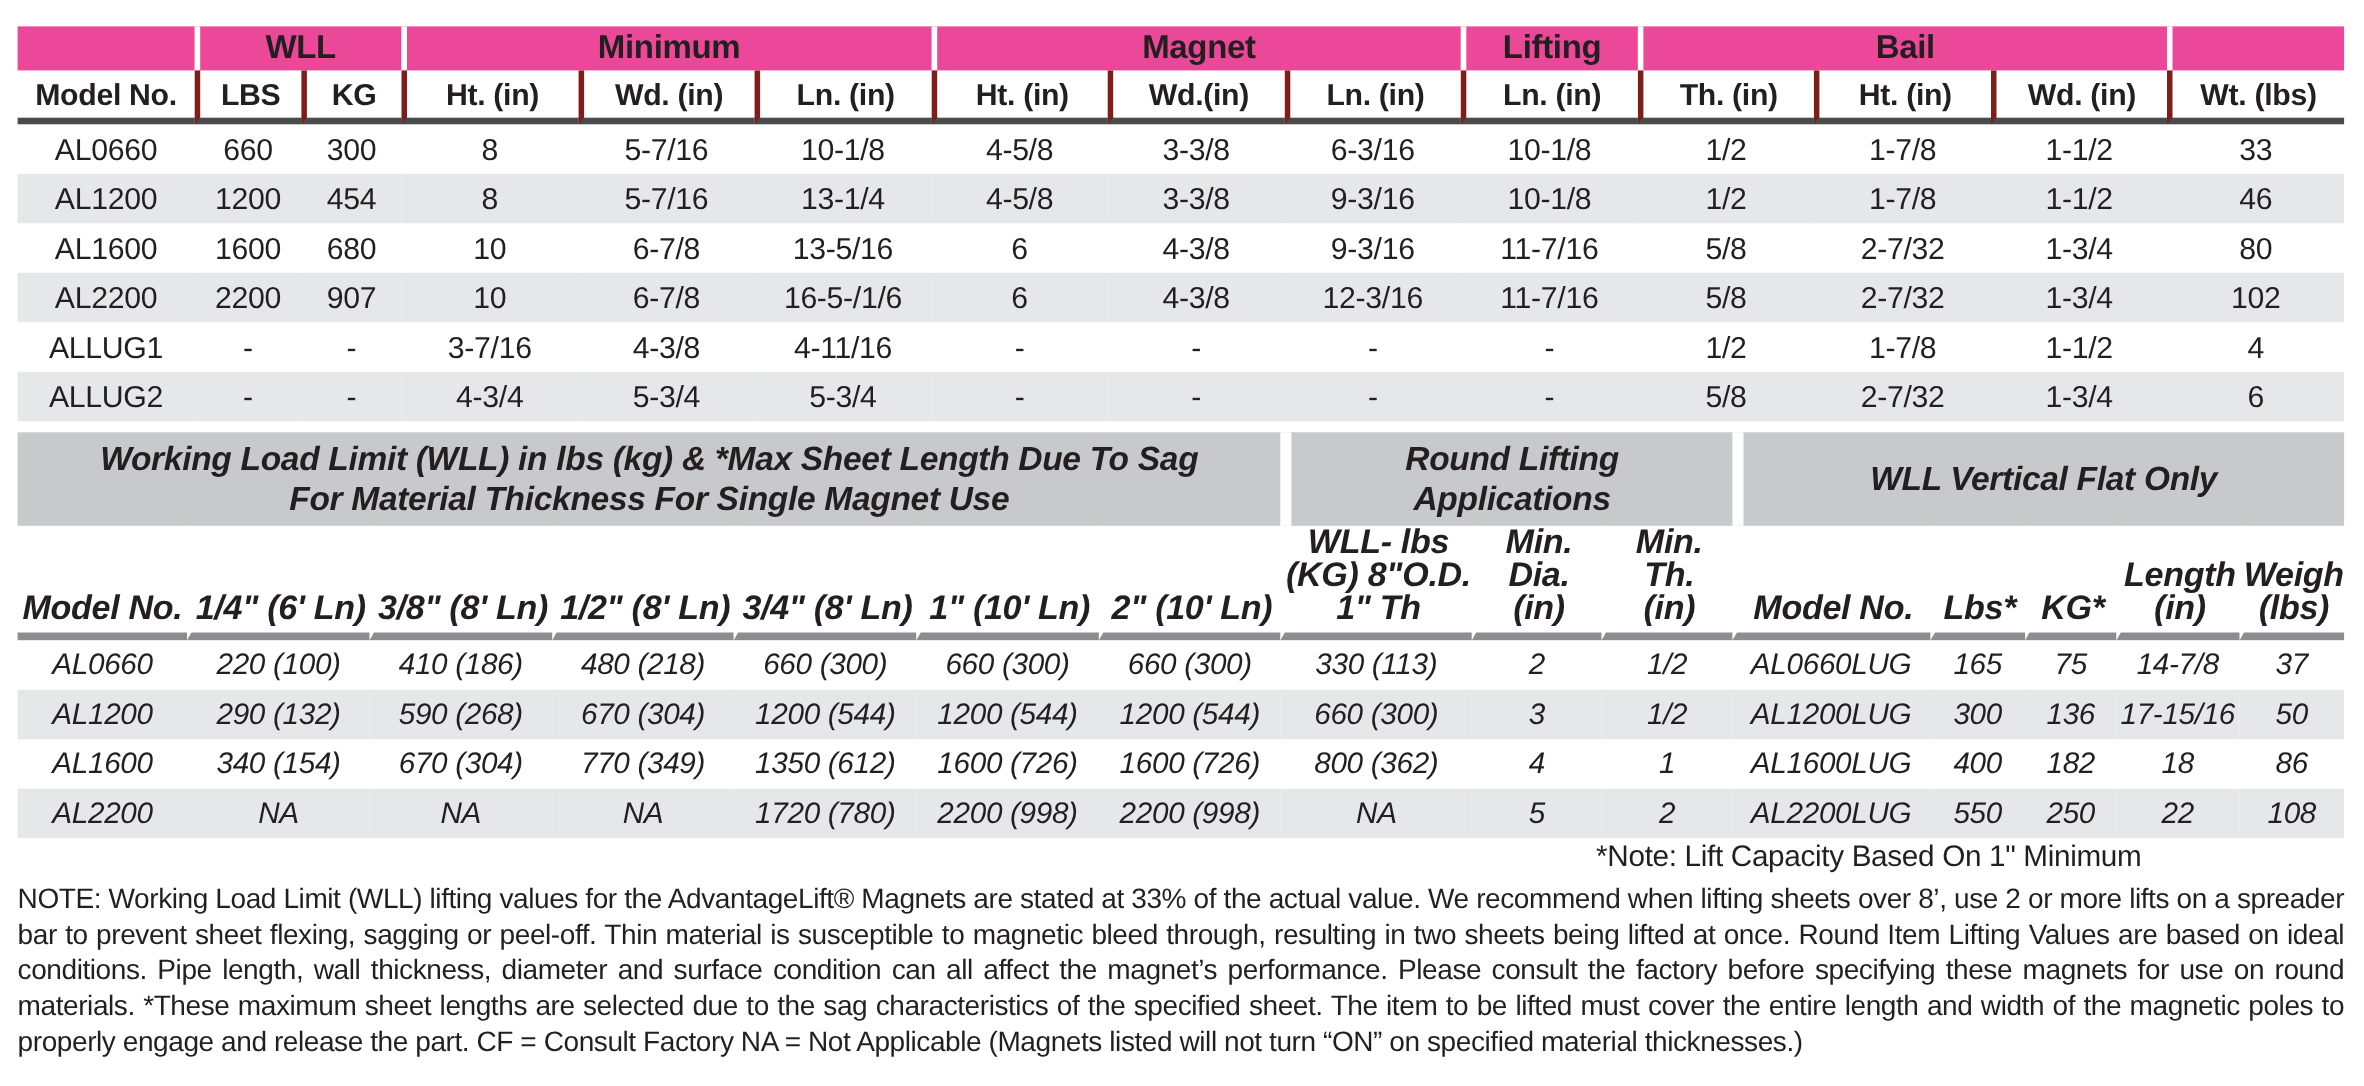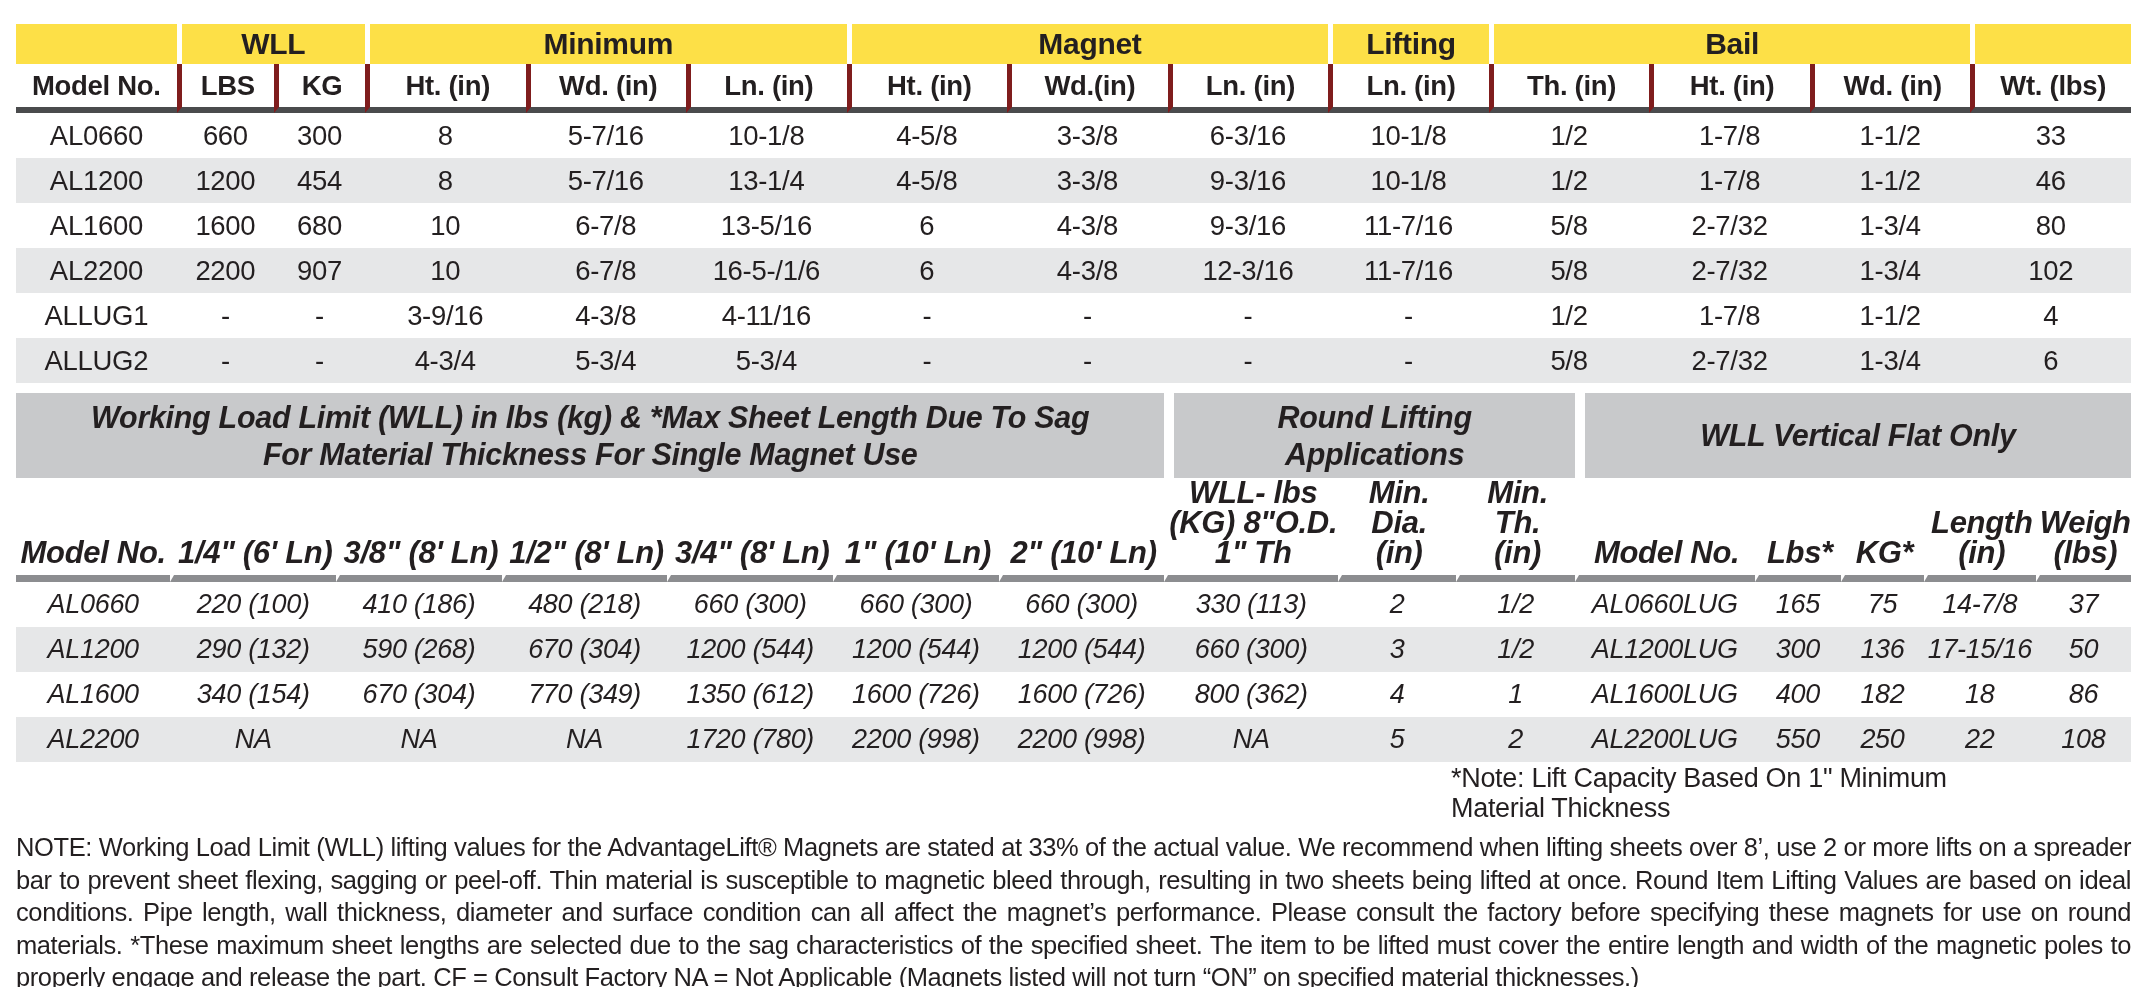--- a/index.html
+++ b/index.html
@@ -9,21 +9,21 @@
     font-family:"Liberation Sans", sans-serif;
     color:#231f20;
     letter-spacing:-0.3px;
   }
   .page { padding:24px 17px 0 16px; }
 
   table { border-collapse:separate; border-spacing:0; table-layout:fixed; width:2115px; }
   th, td { overflow:hidden; white-space:nowrap; text-align:center; vertical-align:middle; }
 
   
-  .t1 .grp th { background:#fde047; height:40px; font-size:30px; font-weight:bold; }
+  .t1 .grp th { background:#ec4899; height:40px; font-size:30px; font-weight:bold; }
   .t1 .grp th + th { border-left:5px solid #ffffff; }
   .t1 .cols th { height:49px; font-size:27.5px; font-weight:bold; border-bottom:6px solid #4a4b4d; }
   .t1 .cols th + th { border-left:5px solid #7f1d1d; }
   .t1 tbody td { height:45px; font-size:27.5px; }
   .t1 tbody tr:nth-child(even) td { background:#e6e7e8; }
   .t1 col.c-model { width:7.6%; }
   .t1 col.c-lbs { width:4.6%; }
   .t1 col.c-kg { width:4.3%; }
 
   
@@ -171,21 +171,21 @@
           <td>11-7/16</td>
           <td>5/8</td>
           <td>2-7/32</td>
           <td>1-3/4</td>
           <td>102</td>
         </tr>
         <tr>
           <td>ALLUG1</td>
           <td>-</td>
           <td>-</td>
-          <td>3-9/16</td>
+          <td>3-7/16</td>
           <td>4-3/8</td>
           <td>4-11/16</td>
           <td>-</td>
           <td>-</td>
           <td>-</td>
           <td>-</td>
           <td>1/2</td>
           <td>1-7/8</td>
           <td>1-1/2</td>
           <td>4</td>
@@ -342,18 +342,17 @@
           <td>550</td>
           <td>250</td>
           <td>22</td>
           <td>108</td>
         </tr>
       </tbody>
   </table>
 
   <div class="lug-note">
     <span class="l">*Note:  Lift Capacity Based On 1" Minimum</span>
-    <span class="l">Material Thickness</span>
   </div>
 
   <p class="footnote"><b>NOTE:</b><span> Working Load Limit (WLL) lifting values for the AdvantageLift® Magnets are stated at 33% of the actual value. We recommend when lifting sheets over 8’, use 2 or more lifts on a spreader bar to prevent sheet flexing, sagging or peel-off. Thin material is susceptible to magnetic bleed through, resulting in two sheets being lifted at once.  Round Item Lifting Values are based on ideal conditions. Pipe length, wall thickness, diameter and surface condition can all affect the magnet’s performance. Please consult the factory before specifying these magnets for use on round materials. *These maximum sheet lengths are selected due to the sag characteristics of the specified sheet. The item to be lifted must cover the entire length and width of the magnetic poles to properly engage and release the part. </span><b>CF = Consult Factory NA = Not Applicable (Magnets listed will not turn “ON” on specified material thicknesses.)</b></p>
 
 </div>
 
 </body></html>

